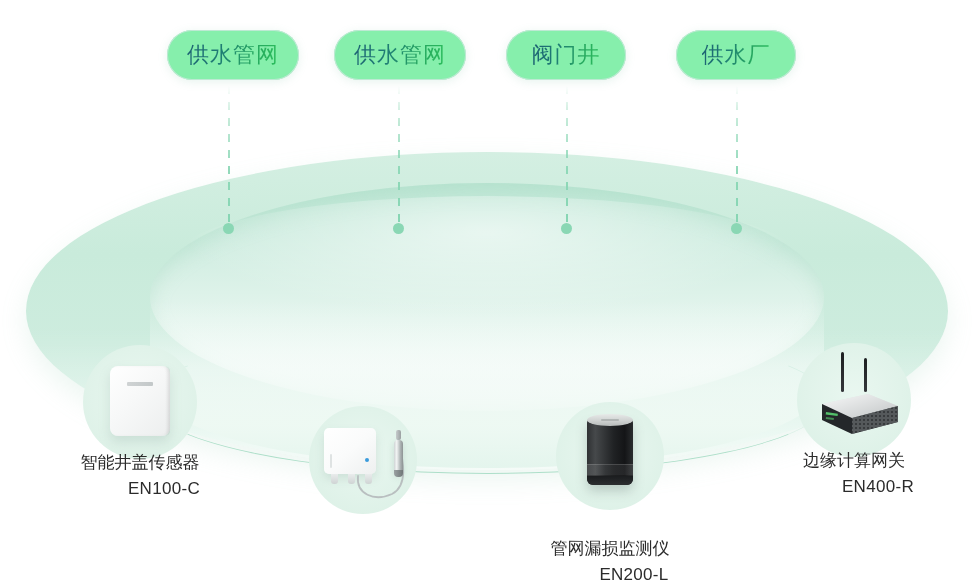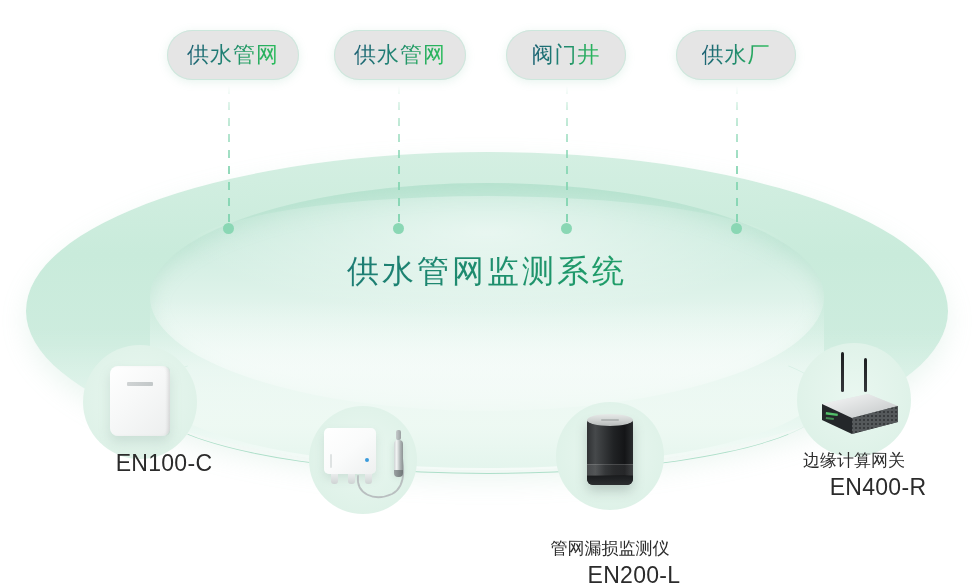--- a/index.html
+++ b/index.html
@@ -10,21 +10,21 @@
     overflow:hidden;
     position:relative;
   }
   #stage{position:absolute;left:0;top:0;width:974px;height:583px;}
 
   
   .pill{
     position:absolute;
     height:50px;
     border-radius:25px;
-    background:#e5e5e5;
+    background:#86efac;
     box-shadow:0 2px 10px rgba(120,190,160,.18),
                0 0 0 1px rgba(200,232,218,.85) inset;
     display:flex;align-items:center;justify-content:center;
     box-sizing:border-box;
     padding:0 18px;
   }
   .pill-text{
     font-size:22px;
     font-weight:400;
     letter-spacing:1px;
@@ -130,21 +130,21 @@
     background:radial-gradient(circle at 50% 45%, #e9f7f0 0%, #e1f3ea 55%, #ddf1e7 80%, rgba(226,244,236,.55) 100%);
   }
   .caption{
     position:absolute;
     text-align:center;
     color:#2b2b2b;
     font-size:17px;
     line-height:26px;
     white-space:nowrap;
   }
-  .caption .code{font-size:23px;letter-spacing:.3px;margin-left:48px;}
+  .caption .code{font-size:17px;letter-spacing:.3px;margin-left:48px;}
 
   
   .dev1{
     position:absolute;
     width:60px;height:70px;
     border-radius:8px;
     background:linear-gradient(135deg,#ffffff 0%,#f7f8f8 45%,#eceeee 100%);
     box-shadow:0 6px 12px rgba(120,150,140,.22), inset -2px 0 3px rgba(0,0,0,.04);
   }
   .dev1-label{
@@ -218,21 +218,20 @@
 <body>
 
 <div id="stage">
 
   <div class="ring-outer"></div>
   <div class="ring-inner"></div>
   <div class="ring-gloss"></div>
   <div class="ring-front"></div>
   <div class="ring-bottom-line"></div>
 
-  <div class="center-title">供水管网监测系统</div>
 
   <div class="dash" style="left:228px;top:86px;height:140px;"></div>
   <div class="dash" style="left:398px;top:86px;height:140px;"></div>
   <div class="dash" style="left:566px;top:86px;height:140px;"></div>
   <div class="dash" style="left:736px;top:86px;height:140px;"></div>
 
   <div class="dot" style="left:223px;top:223px;"></div>
   <div class="dot" style="left:393px;top:223px;"></div>
   <div class="dot" style="left:561px;top:223px;"></div>
   <div class="dot" style="left:731px;top:223px;"></div>
@@ -250,20 +249,21 @@
     <span class="pill-text">供水厂</span>
   </div>
 
   <div class="node">
     <div class="node-circle" style="left:83px;top:345px;width:114px;height:114px;"></div>
     <div class="dev1" style="left:110px;top:366px;">
       <div class="dev1-label"></div>
       <div class="dev1-edge"></div>
     </div>
     <div class="caption" style="left:0px;top:450px;width:280px;">
+      <div>智能井盖传感器</div>
       <div class="code">EN100-C</div>
     </div>
   </div>
 
   <div class="node">
     <div class="node-circle" style="left:309px;top:406px;width:108px;height:108px;"></div>
     <div class="dev2-box" style="left:324px;top:428px;">
       <div class="dev2-vent" style="left:6px;top:26px;"></div>
       <div class="dev2-led" style="left:41px;top:30px;"></div>
     </div>

